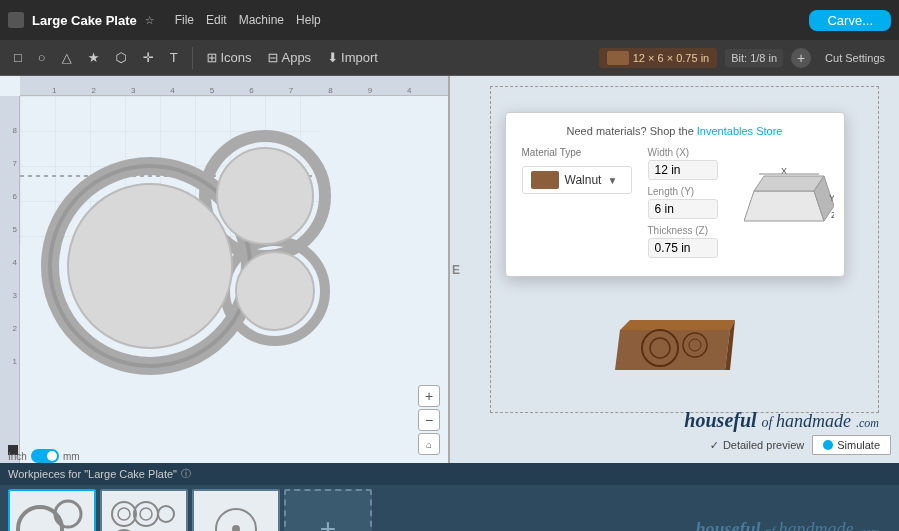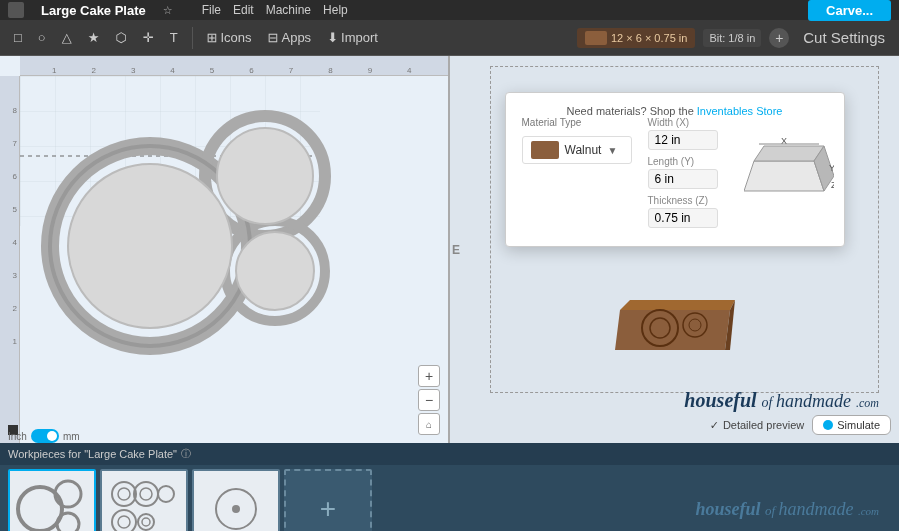--- a/index.html
+++ b/index.html
@@ -2,31 +2,31 @@
 <html><head>
   <meta charset="utf-8">
   <style>
     * { box-sizing: border-box; margin: 0; padding: 0; }
     body { font-family: Arial, sans-serif; font-size: 12px; background: #2b2b2b; color: #333; overflow: hidden; width: 899px; height: 531px; }
 
     
     #title-bar {
       display: flex; align-items: center;
       background: #2b2b2b; color: #ccc;
-      height: 20px; padding: 0 8px; gap: 17px;
+      height: 40px; padding: 0 8px; gap: 8px;
     }
     #title-bar .app-icon { width: 16px; height: 16px; background: #555; border-radius: 2px; }
     #title-bar .project-title { color: #fff; font-size: 13px; font-weight: bold; }
     #title-bar .star-icon { color: #aaa; font-size: 11px; }
     #title-bar .menus { display: flex; gap: 12px; margin-left: 12px; font-size: 12px; color: #ccc; }
     #title-bar .menus span { cursor: pointer; }
     #carve-btn {
       margin-left: auto; background: #00adef; color: #fff;
-      border: none; border-radius: 3px; padding: 3px 18px;
-      font-size: 13px; font-weight: bold; cursor: pointer;
+      border: none; border-radius: 8px; padding: 3px 18px;
+      font-size: 13px; font-weight: normal; cursor: pointer;
     }
 
     
     #toolbar {
       display: flex; align-items: center;
       background: #3a3a3a; height: 36px; padding: 0 8px; gap: 4px;
       border-bottom: 1px solid #555;
     }
     .tool-btn {
       background: none; border: none; color: #ccc;
@@ -39,21 +39,21 @@
     #toolbar-right {
       margin-left: auto; display: flex; align-items: center; gap: 8px;
     }
     .material-badge {
       background: #5a3e2b; color: #e8c9a0; border-radius: 3px;
       padding: 3px 8px; font-size: 11px; display: flex; align-items: center; gap: 4px; text-align: right;
     }
     .material-badge .wood-icon { width: 22px; height: 14px; background: #8b5e3c; border-radius: 2px; }
     .bit-badge { background: #444; color: #ccc; padding: 3px 6px; border-radius: 3px; font-size: 11px; }
     .plus-circle { background: #555; color: #ccc; border: none; border-radius: 50%; width: 20px; height: 20px; cursor: pointer; font-size: 14px; line-height: 20px; text-align: center; }
-    .cut-settings-btn { background: none; border: none; color: #ccc; font-size: 15px; cursor: pointer; padding: 3px 6px; }
+    .cut-settings-btn { background: none; border: none; color: #ccc; font-size: 11px; cursor: pointer; padding: 3px 6px; }
 
     
     #main-area { display: flex; height: calc(531px - 24px - 36px - 60px - 24px); }
 
     
     #canvas-area {
       flex: 0 0 450px; background: #e8f0f8;
       position: relative; overflow: hidden;
       border-right: 2px solid #aaa;
     }
@@ -98,21 +98,21 @@
       position: absolute; border: 1px dashed #999;
     }
 
     
     #material-popup {
       position: absolute; top: 36px; left: 50%; transform: translateX(-50%);
       background: #fff; border: 1px solid #ccc; border-radius: 4px;
       box-shadow: 0 4px 16px rgba(0,0,0,0.2); z-index: 100;
       padding: 12px 16px; width: 340px;
     }
-    #material-popup .popup-header { font-size: 11px; color: #555; text-align: center; }
+    #material-popup .popup-header { font-size: 11px; color: #555; margin-bottom: 10px; text-align: center; }
     #material-popup .popup-header a { color: #00adef; text-decoration: none; }
     #material-popup .popup-cols { display: flex; gap: 16px; }
     #material-popup .popup-col-title { font-size: 10px; color: #777; margin-bottom: 8px; }
     .material-selector {
       display: flex; align-items: center; gap: 6px;
       border: 1px solid #ddd; border-radius: 3px; padding: 4px 8px; cursor: pointer;
       font-size: 12px;
     }
     .wood-swatch { width: 28px; height: 18px; background: #8b5e3c; border-radius: 2px; }
     .dropdown-arrow { color: #666; font-size: 10px; }
@@ -155,21 +155,21 @@
     
     #preview-controls {
       position: absolute; bottom: 8px; right: 8px;
       display: flex; align-items: center; gap: 8px;
     }
     .preview-btn {
       background: none; border: none; font-size: 11px; color: #444; cursor: pointer;
       display: flex; align-items: center; gap: 4px;
     }
     .simulate-btn {
-      background: #fff; border: 1px solid #aaa; border-radius: 6px;
+      background: #fff; border: 1px solid #aaa; border-radius: 1px;
       padding: 3px 10px; font-size: 11px; color: #333; cursor: pointer;
       display: flex; align-items: center; gap: 4px;
     }
     .simulate-btn .dot { width: 10px; height: 10px; background: #00adef; border-radius: 50%; }
 
     
     #unit-toggle {
       position: absolute; bottom: 0; left: 8px;
       display: flex; align-items: center; gap: 4px; font-size: 10px; color: #666;
     }

